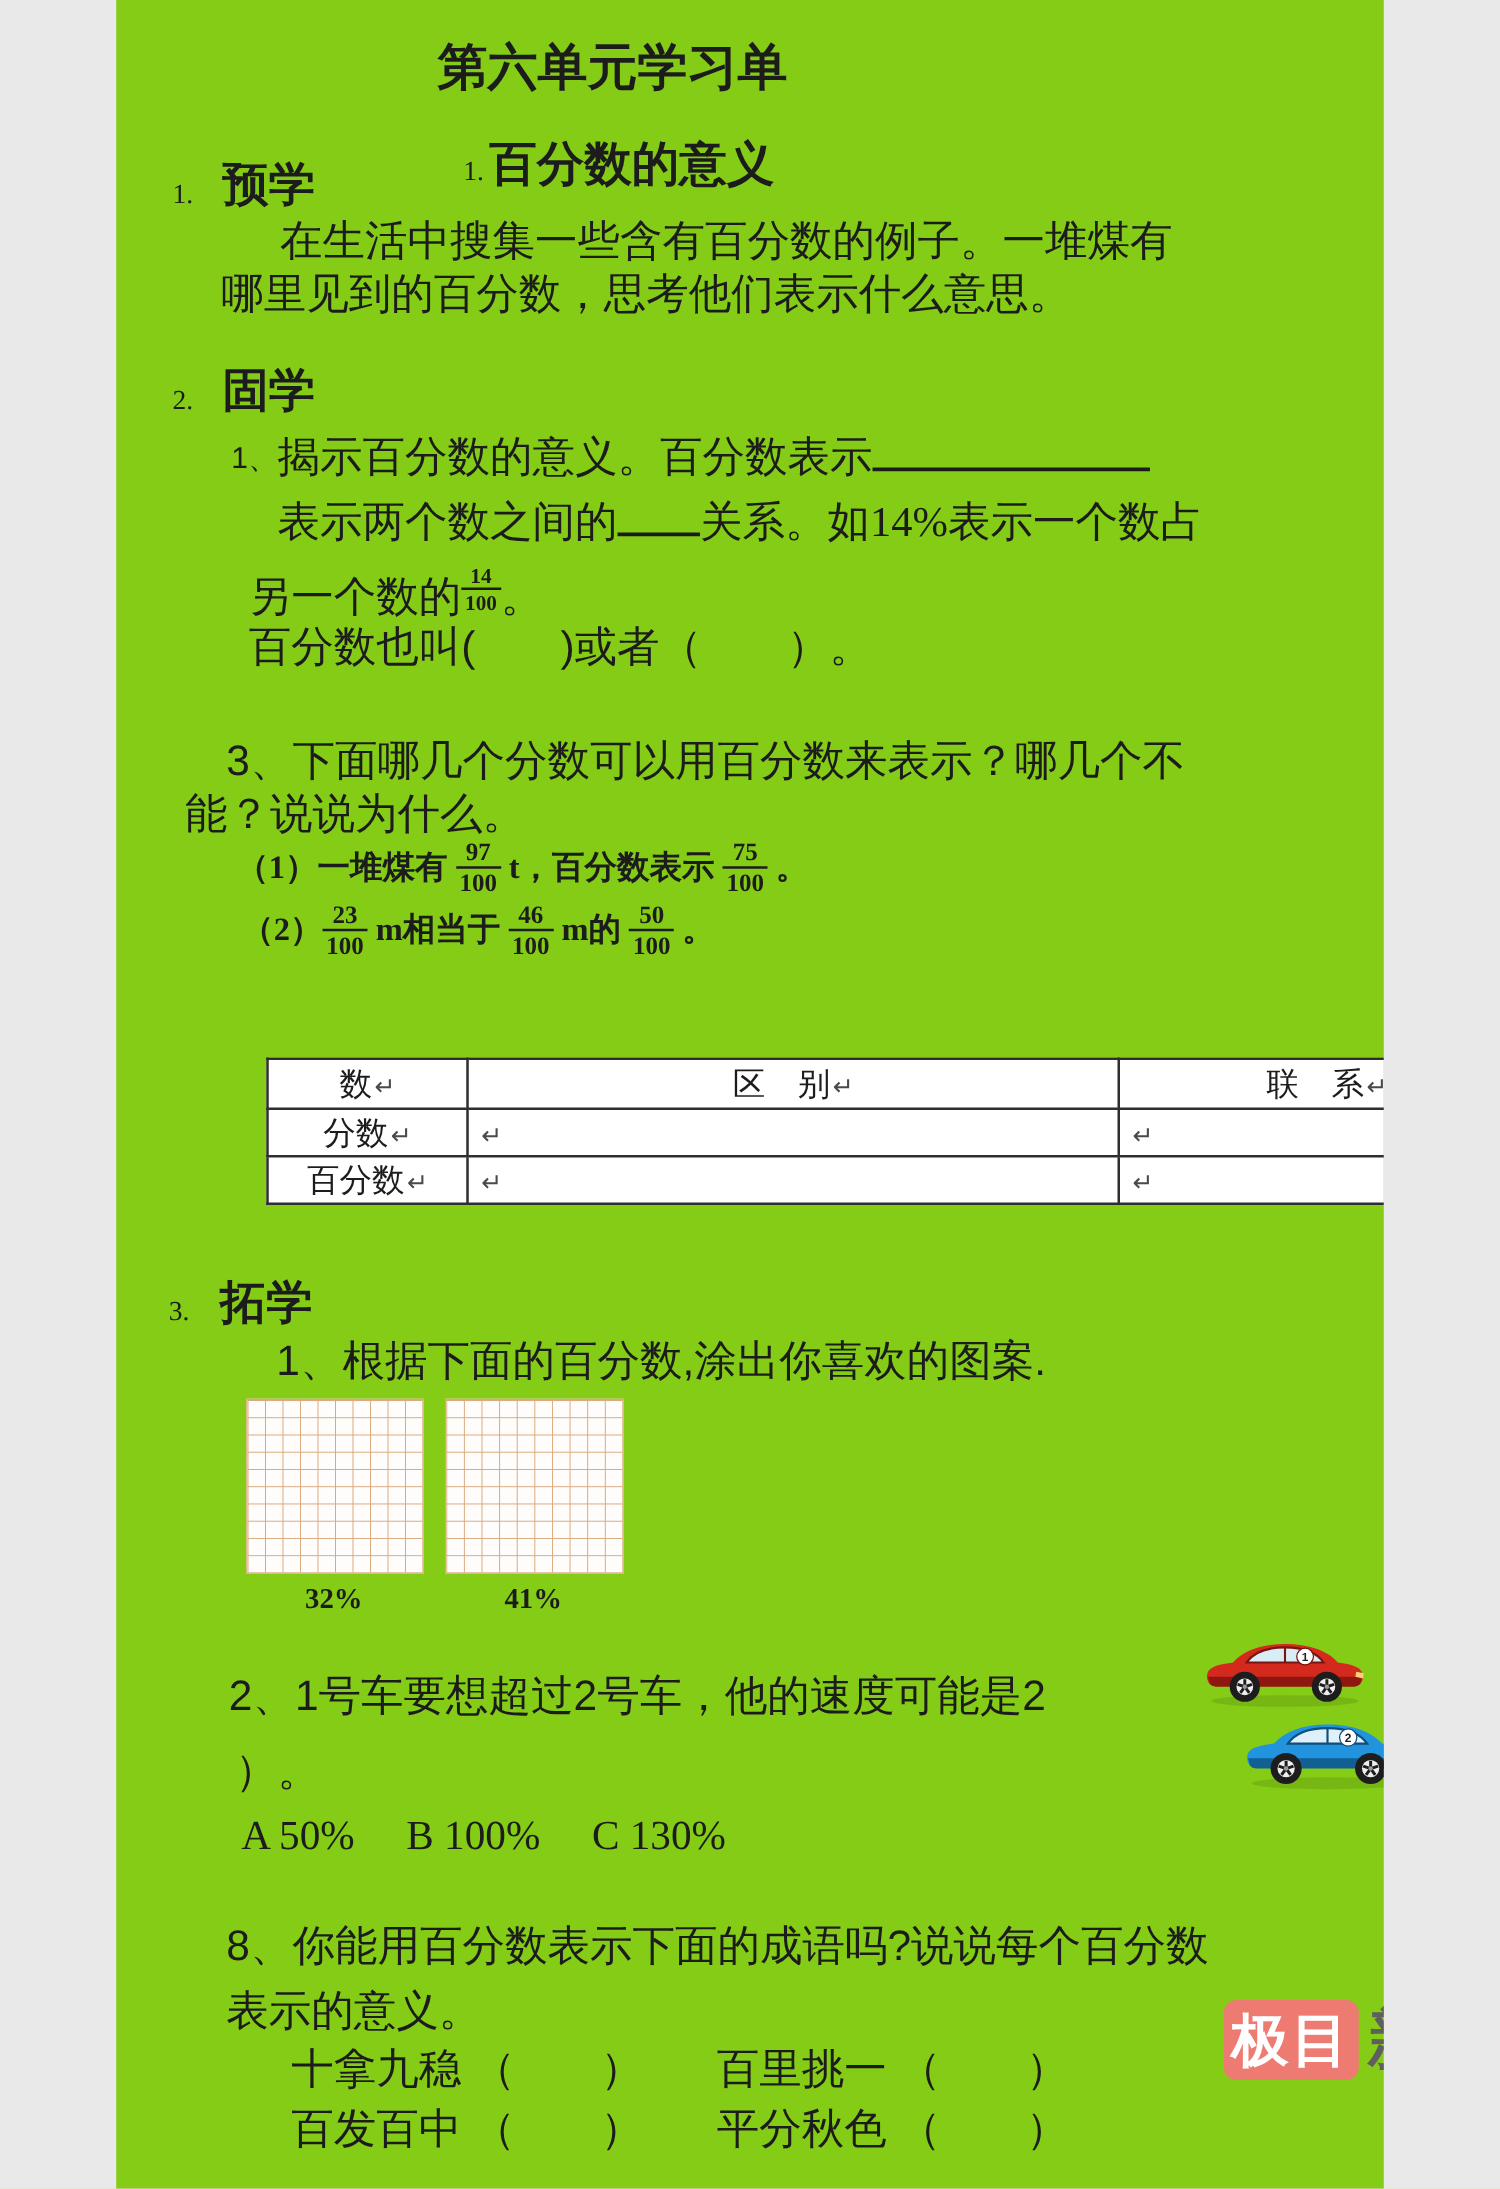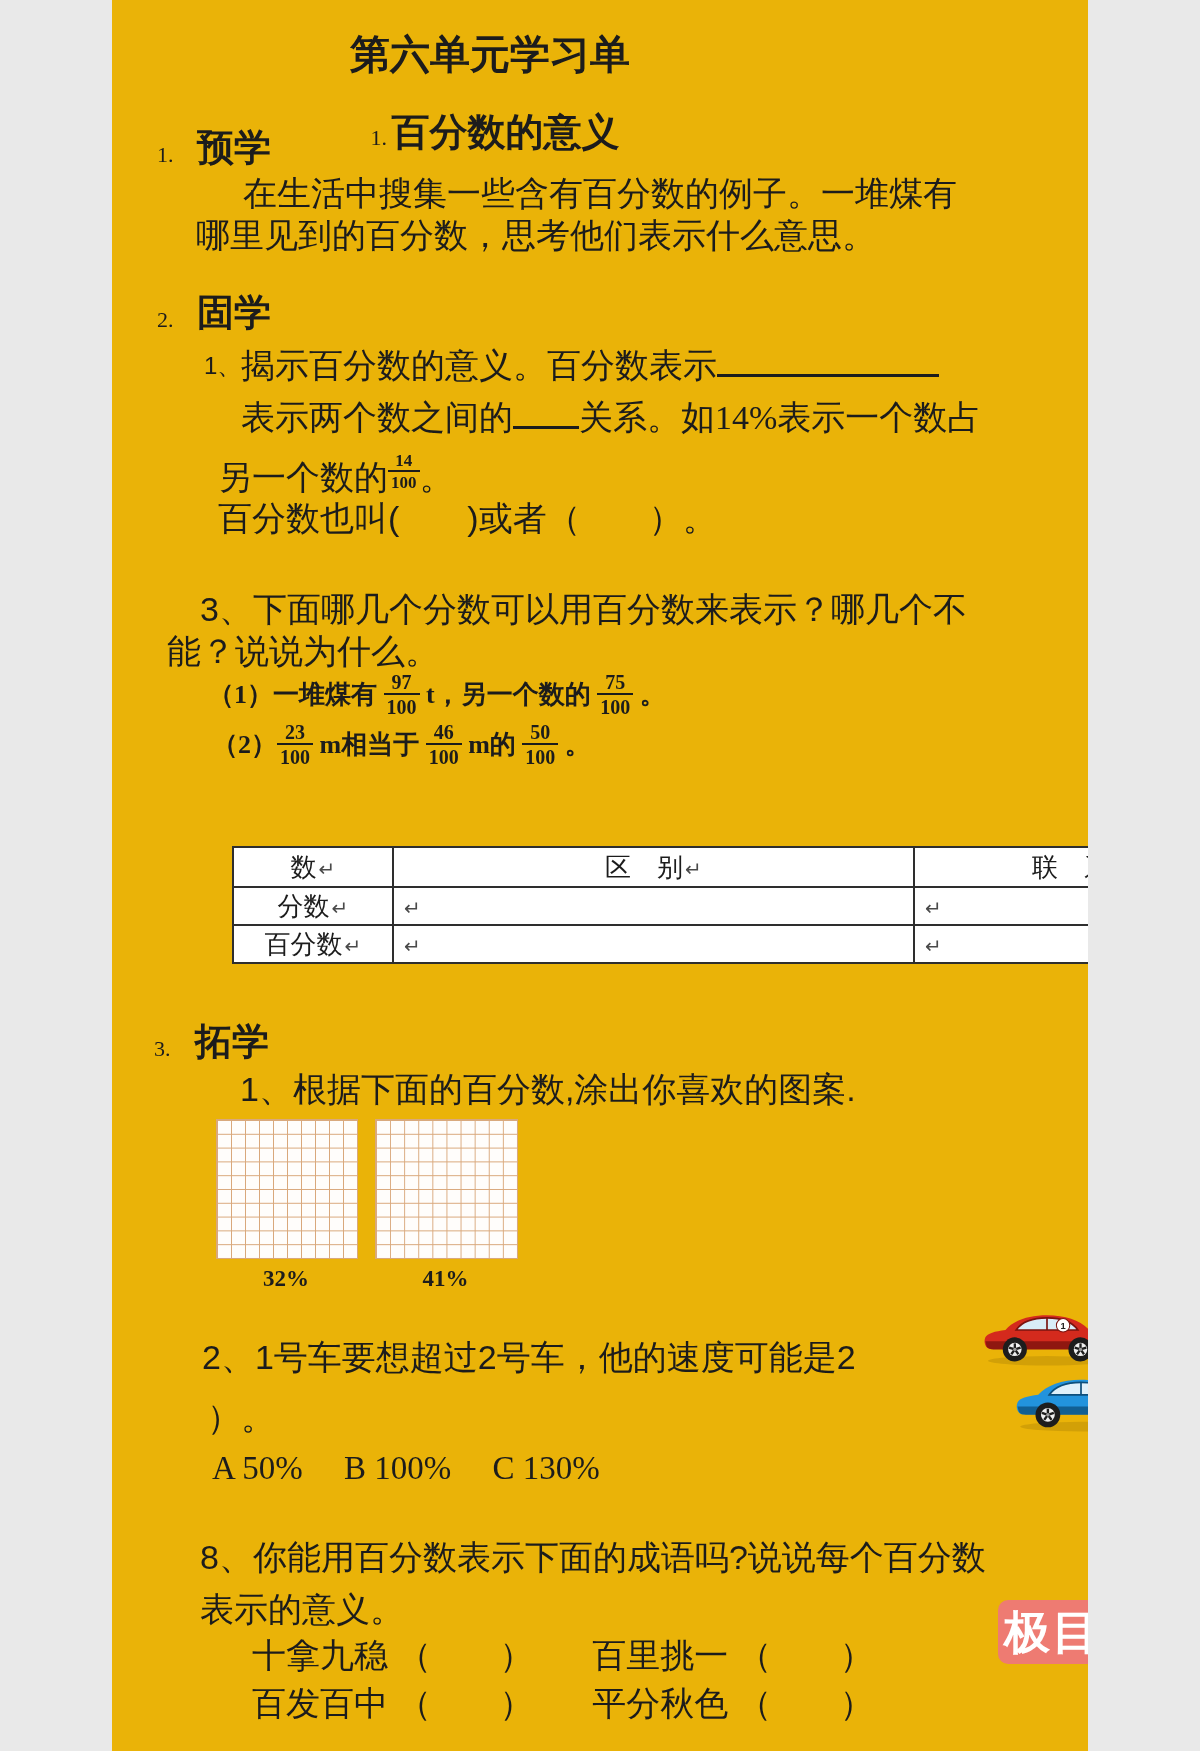--- a/index.html
+++ b/index.html
@@ -1,19 +1,20 @@
 <!DOCTYPE html>
 <html><head>
 <meta charset="utf-8">
 <style>
   html,body{margin:0;padding:0;background:#e9e9e9;}
   .page{
     position:relative;width:976px;height:1751px;margin:0 auto;
-    background:#eab308;color:#1c1c1c;overflow:hidden;
+    background:#84cc16;color:#1c1c1c;overflow:hidden;
     font-family:"Liberation Sans","DejaVu Sans",sans-serif;
+    padding-left:38px;
   }
   .abs{position:absolute;white-space:nowrap;}
   .serif{font-family:"Liberation Serif","DejaVu Serif",serif;}
   .t34{font-size:34px;line-height:1.25;}
   .t37{font-size:37px;font-weight:bold;line-height:1.2;}
   .secnum{font-size:22px;font-family:"Liberation Serif",serif;}
   .center{text-align:center;}
   .blank{display:inline-block;border-bottom:3px solid #1c1c1c;height:1em;vertical-align:baseline;}
   
   .frac{display:inline-block;text-align:center;line-height:1;
@@ -79,21 +80,21 @@
     <span>另一个数的</span><span class="frac frac-small"><span class="fnum">14</span><span class="fden">100</span></span><span>。</span>
   </div>
   <div class="abs t34" style="left:106px;top:497px;">百分数也叫(　　)或者（　　）。</div>
 
   <div class="abs t34" style="left:88px;top:588px;">3、下面哪几个分数可以用百分数来表示？哪几个不</div>
   <div class="abs t34" style="left:55px;top:630px;">能？说说为什么。</div>
 
   <div class="abs serif" style="left:96px;top:672px;font-size:26px;font-weight:bold;">
     <span>（1）一堆煤有</span>
     <span class="frac frac-item"><span class="fnum">97</span><span class="fden">100</span></span>
-    <span>t，另一个数的</span>
+    <span>t，百分数表示</span>
     <span class="frac frac-item"><span class="fnum">75</span><span class="fden">100</span></span>
     <span>。</span>
   </div>
 
   <div class="abs serif" style="left:100px;top:722px;font-size:26px;font-weight:bold;">
     <span>（2）</span><span class="frac frac-item"><span class="fnum">23</span><span class="fden">100</span></span>
     <span>m相当于</span>
     <span class="frac frac-item"><span class="fnum">46</span><span class="fden">100</span></span>
     <span>m的</span>
     <span class="frac frac-item"><span class="fnum">50</span><span class="fden">100</span></span>

